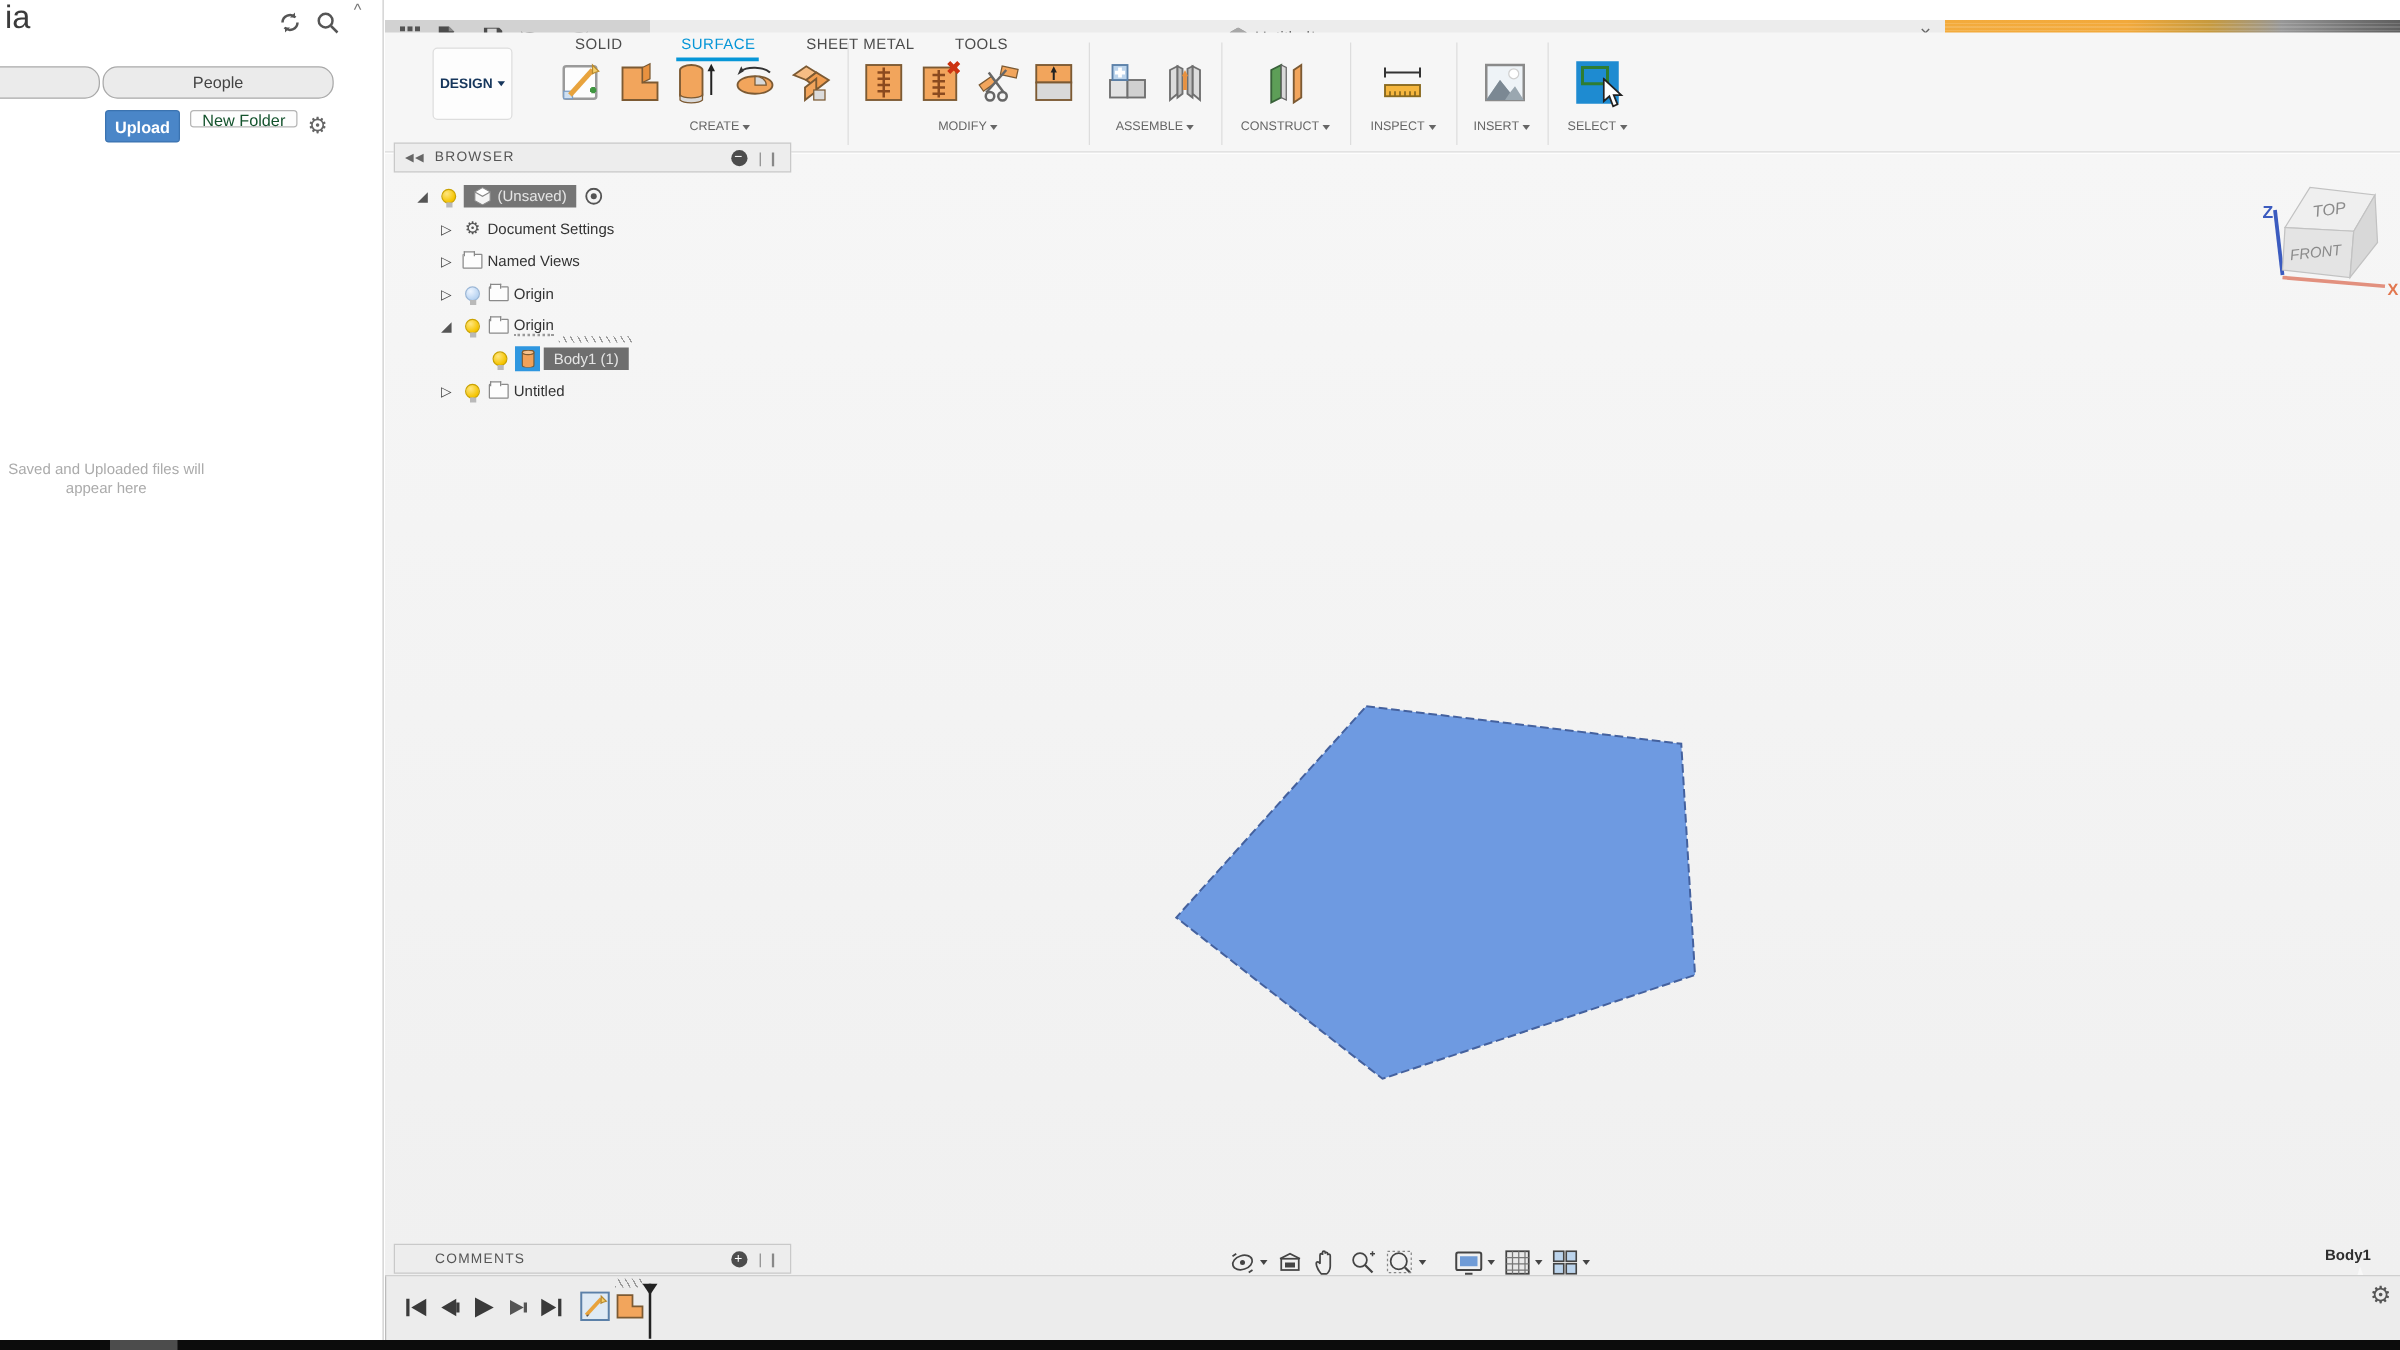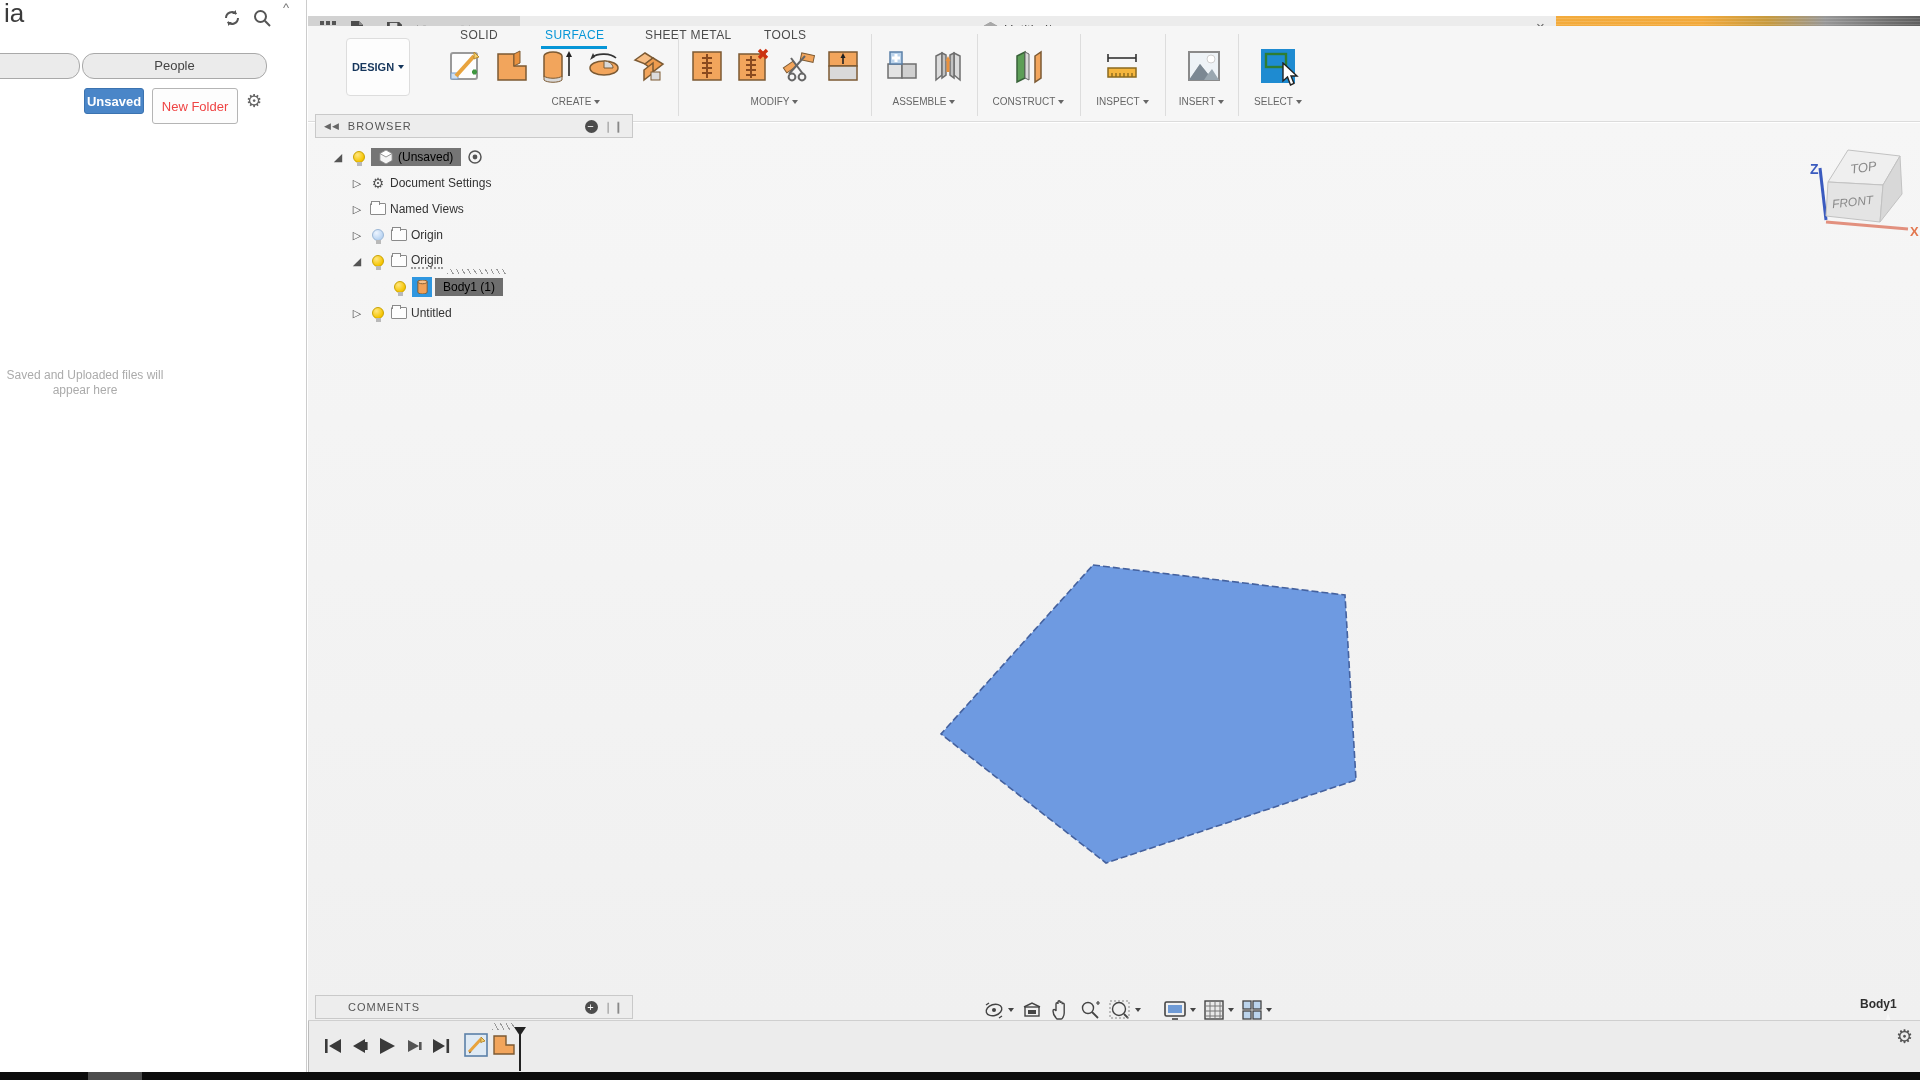--- a/index.html
+++ b/index.html
@@ -10,21 +10,21 @@
   .data-panel { position:absolute; left:0; top:0; width:307px; height:1072px; background:#fff; border-right:1px solid #ccc; }
   .dp-title { position:absolute; left:4px; top:-2px; font-size:26px; color:#3b3b3b; }
   .dp-icon { position:absolute; top:8px; width:20px; height:20px; color:#555; cursor:pointer; }
   .dp-collapse { position:absolute; left:283px; top:0px; font-size:13px; color:#777; cursor:pointer; }
   .dp-tabs { position:absolute; left:-20px; top:53px; width:287px; height:26px; display:flex; gap:2px; }
   .dp-tab { flex:0 0 auto; background:#ebebeb; border:1px solid #a9a9a9; border-radius:12px; font-size:13px; color:#444; text-align:center; line-height:24px; }
   .dp-tab.partial { width:100px; }
   .dp-tab.people { width:185px; }
   .dp-actions { position:absolute; left:0; top:88px; width:307px; height:30px; }
   .btn-upload { position:absolute; left:84px; top:0; width:60px; height:26px; background:#4a86c8; border:1px solid #3b73b0; border-radius:3px; color:#fff; font-weight:bold; font-size:13px; }
-  .btn-newfolder { position:absolute; left:152px; top:0; width:86px; height:36px; background:#fdfdfd; border:1px solid #b5b5b5; border-radius:3px; color:#ef4444; font-size:13px; }
+  .btn-newfolder { position:absolute; left:152px; top:0; width:86px; height:14px; background:#fdfdfd; border:1px solid #b5b5b5; border-radius:3px; color:#14532d; font-size:13px; }
   .dp-gear { position:absolute; left:246px; top:2px; font-size:18px; color:#666; font-family:"DejaVu Sans", sans-serif; cursor:pointer; }
   .dp-empty { position:absolute; left:0px; top:368px; width:170px; text-align:center; font-size:12px; color:#ababab; line-height:15px; }
 
   
   .tabbar { position:absolute; left:308px; top:16px; width:1612px; height:26px; background:#ececec; }
   .qat { position:absolute; left:0; top:0; width:212px; height:26px; background:#d2d2d2; display:flex; align-items:center; gap:14px; padding-left:12px; }
   .qat svg { display:block; }
   .qat .grp { display:flex; align-items:center; gap:3px; }
   .doc-tab { position:absolute; left:675px; top:0; height:26px; display:flex; align-items:center; gap:6px; font-size:13px; color:#4a4a4a; }
   .tab-close { position:absolute; left:1228px; top:2px; font-size:15px; color:#666; cursor:pointer; }
@@ -56,21 +56,21 @@
   .hd-grip { color:#888; font-size:11px; cursor:pointer; }
   .trow { position:relative; height:26px; display:flex; align-items:center; font-size:12px; color:#333; }
   .tw { display:inline-flex; align-items:center; justify-content:center; width:18px; height:18px; margin-right:3px; }
   .arrow-c { color:#444; font-size:11px; cursor:pointer; }
   .arrow-e { color:#555; font-size:11px; cursor:pointer; }
   .bulb { position:relative; width:12px; height:12px; border-radius:50%; background:radial-gradient(circle at 35% 30%, #ffe680, #f5c400 70%); border:1px solid #caa200; cursor:pointer; }
   .bulb::after { content:""; position:absolute; left:3px; bottom:-4px; width:5px; height:4px; background:#b9b9b9; }
   .bulb.off { background:radial-gradient(circle at 35% 30%, #eef5ff, #b9d4f2 70%); border-color:#9ab6d6; }
   .folder { width:16px; height:12px; border:1px solid #8a8a8a; background:#fdfdfd; position:relative; border-radius:1px; }
   .folder::before { content:""; position:absolute; left:0; top:-3px; width:7px; height:3px; border:1px solid #8a8a8a; border-bottom:none; background:#fdfdfd; }
-  .chip { background:#757575; color:#000000; padding:2px 8px; font-size:12px; }
+  .chip { background:#757575; color:#e5e5e5; padding:2px 8px; font-size:12px; }
   .hatch { background:repeating-linear-gradient(60deg,#9a9a9a 0 1px, transparent 1px 5px); }
 
   
   .comments { position:absolute; left:7px; top:872px; width:318px; }
 
   
   .navbar { position:absolute; left:675px; top:874px; height:26px; display:flex; align-items:center; gap:7px; }
   .nav-item { display:flex; align-items:center; gap:3px; color:#444; cursor:pointer; }
 
   .sel-label { position:absolute; left:1552px; top:874px; font-size:12px; font-weight:bold; color:#2e2e2e; }
@@ -109,21 +109,21 @@
     <line x1="12.8" y1="12.8" x2="18" y2="18" stroke="#555" stroke-width="2"></line>
   </svg>
   <div class="dp-collapse">^</div>
 
   <div class="dp-tabs">
     <div class="dp-tab partial"></div>
     <div class="dp-tab people">People</div>
   </div>
 
   <div class="dp-actions">
-    <button class="btn-upload">Unsaved</button>
+    <button class="btn-upload">Upload</button>
     <button class="btn-newfolder">New Folder</button>
     <span class="dp-gear">⚙</span>
   </div>
 
   <div class="dp-empty">Saved and Uploaded files will appear here</div>
 </aside>
 
 <div class="tabbar">
   <div class="qat">
     <svg width="16" height="16" viewBox="0 0 16 16">

